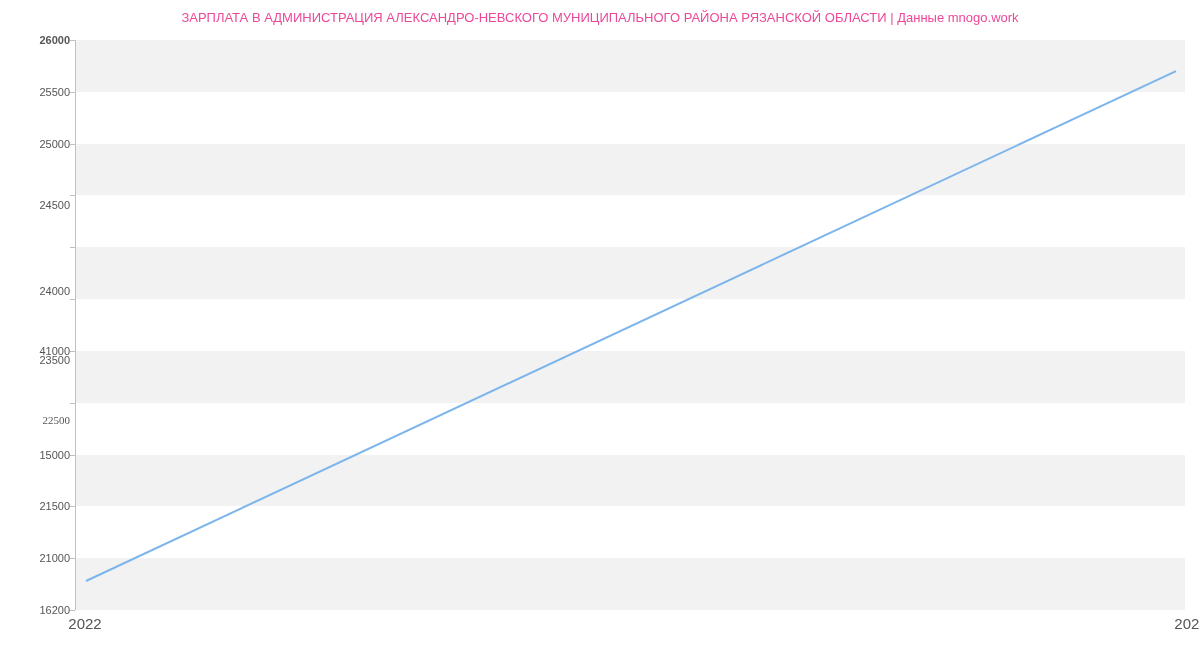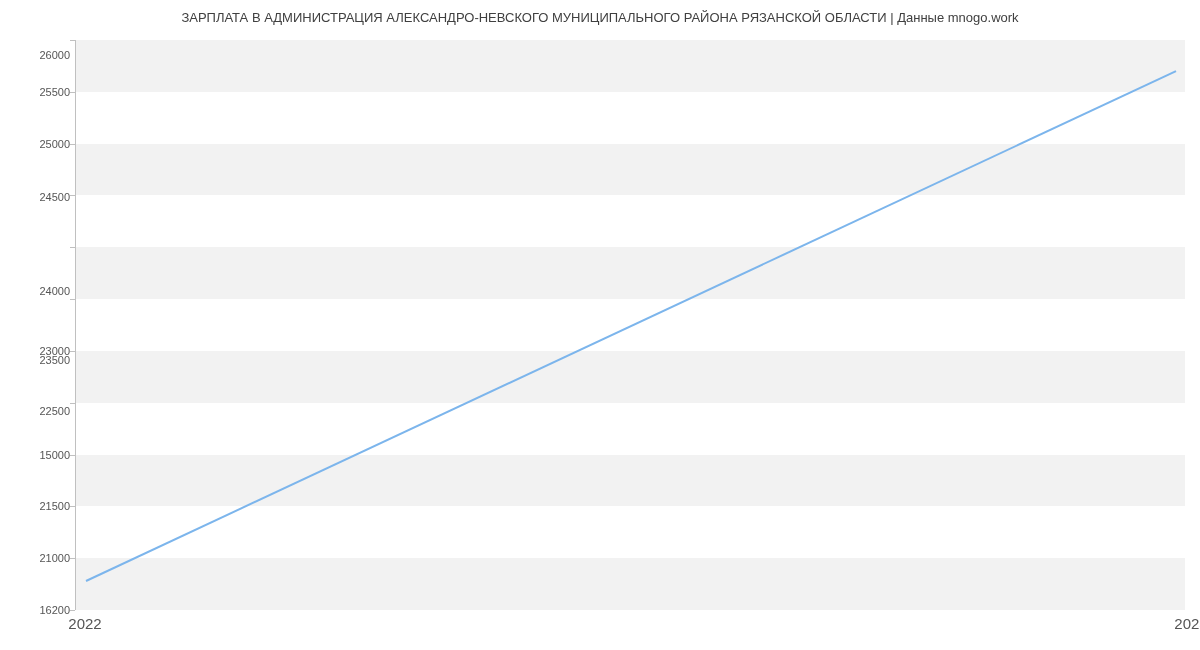--- a/index.html
+++ b/index.html
@@ -18,21 +18,21 @@
     width: 1200px;
     height: 650px;
   }
   .chart-title {
     position: absolute;
     top: 10px;
     left: 0;
     right: 0;
     text-align: center;
     font-size: 13px;
-    color: #404040;
+    color: #ec4899;
   }
   .plot-area {
     position: absolute;
     left: 75px;
     top: 40px;
     width: 1110px;
     height: 570px;
     border-left: 1px solid #c0c0c0;
     border-bottom: 1px solid #c0c0c0;
   }
@@ -103,34 +103,34 @@
 
   <div id="y-axis">
       <div class="y-tick-label" style="top: 610px;">16200</div>
       <div class="y-tick-mark" style="top: 610px;"></div>
       <div class="y-tick-label" style="top: 558.182px;">21000</div>
       <div class="y-tick-mark" style="top: 558.182px;"></div>
       <div class="y-tick-label" style="top: 506.364px;">21500</div>
       <div class="y-tick-mark" style="top: 506.364px;"></div>
       <div class="y-tick-label" style="top: 454.545px;">15000</div>
       <div class="y-tick-mark" style="top: 454.545px;"></div>
-      <div class="y-tick-label" style="top: 411px;">22500</div>
+      <div class="y-tick-label" style="top: 420px; font-family: Liberation Serif, serif;">22500</div>
       <div class="y-tick-mark" style="top: 402.727px;"></div>
-      <div class="y-tick-label" style="top: 350.909px;">23000</div>
+      <div class="y-tick-label" style="top: 350.909px;">41000</div>
       <div class="y-tick-mark" style="top: 350.909px;"></div>
       <div class="y-tick-label" style="top: 312px; margin-top: 48px;">23500</div>
       <div class="y-tick-mark" style="top: 299.091px;"></div>
       <div class="y-tick-label" style="top: 247.273px; margin-top: 44px;">24000</div>
       <div class="y-tick-mark" style="top: 247.273px;"></div>
-      <div class="y-tick-label" style="top: 197px;">24500</div>
+      <div class="y-tick-label" style="top: 205px;">24500</div>
       <div class="y-tick-mark" style="top: 195.455px;"></div>
       <div class="y-tick-label" style="top: 143.636px;">25000</div>
       <div class="y-tick-mark" style="top: 143.636px;"></div>
       <div class="y-tick-label" style="top: 91.8182px;">25500</div>
       <div class="y-tick-mark" style="top: 91.8182px;"></div>
-      <div class="y-tick-label" style="top: 55px;">26000</div>
+      <div class="y-tick-label" style="top: 40px; font-weight: bold;">26000</div>
       <div class="y-tick-mark" style="top: 40px;"></div>
     </div>
   <div id="x-axis">
       <div class="x-tick-label" style="left: 85px;">2022</div>
       <div class="x-tick-label" style="left: 1191px;">2023</div>
     </div>
 </div>
 
 </body></html>

